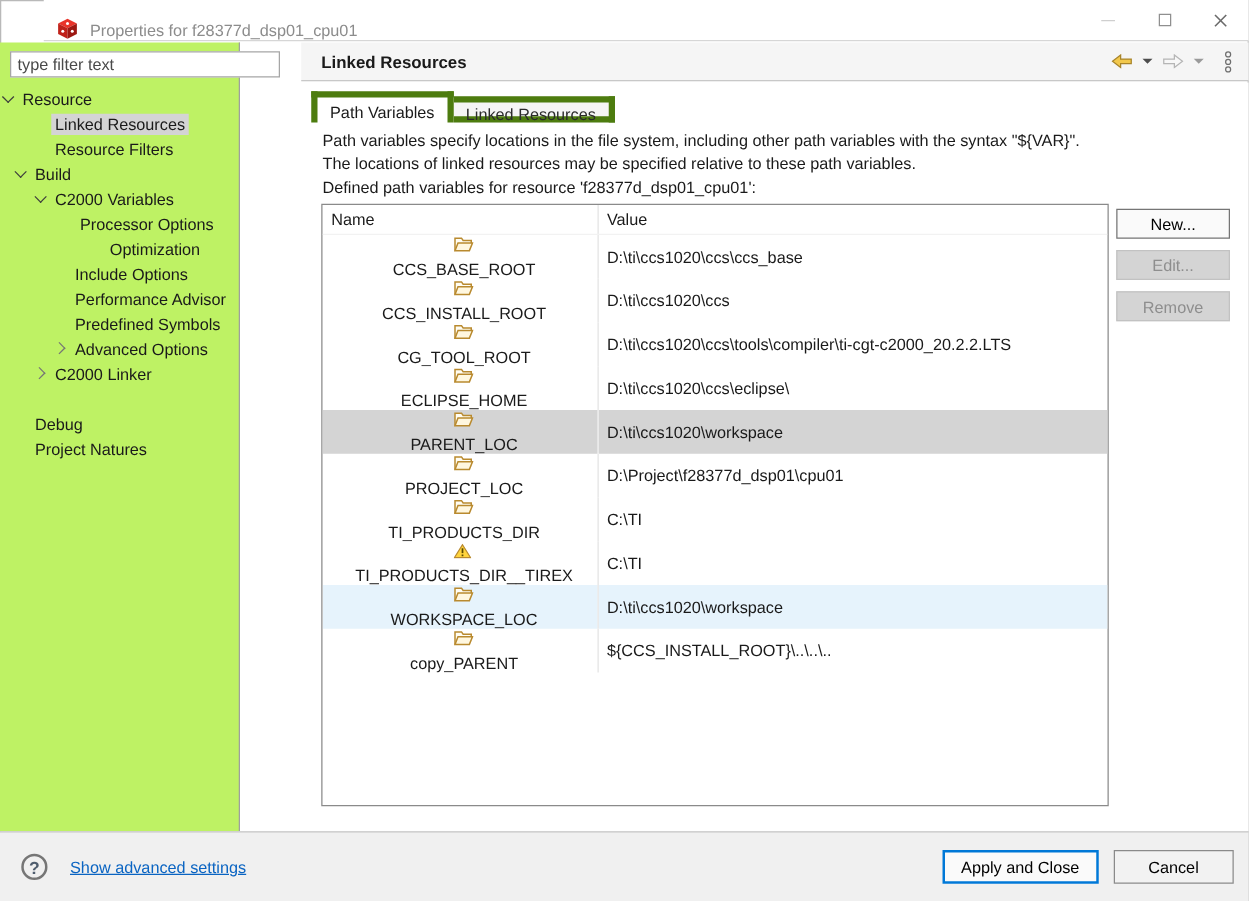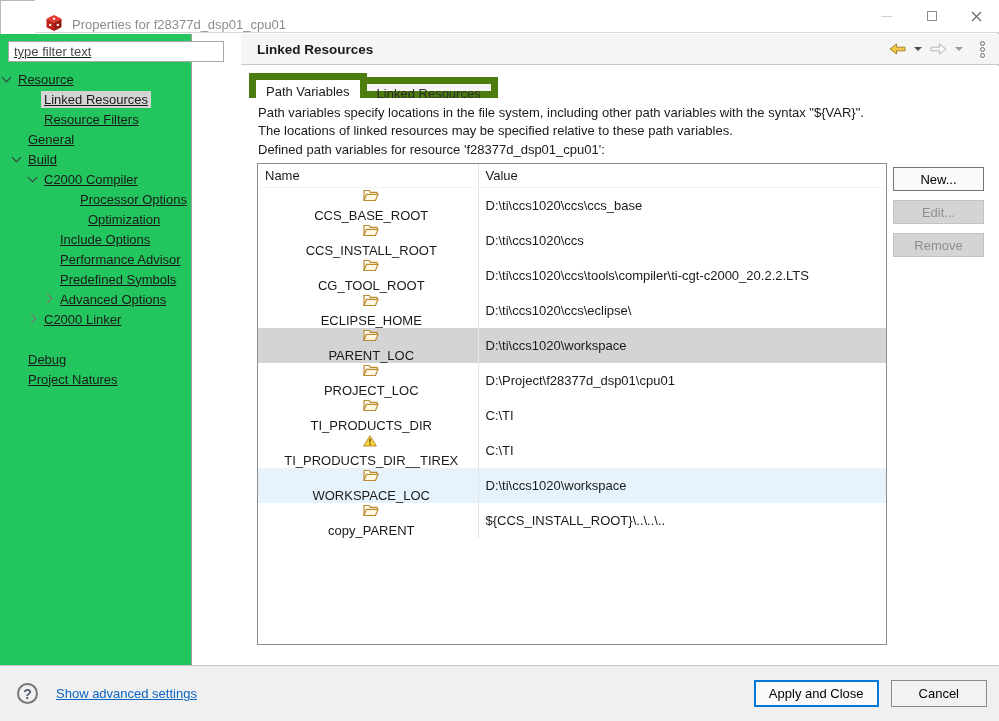--- a/index.html
+++ b/index.html
@@ -21,21 +21,21 @@
   }
   #titlebar .app-icon { margin-left: 10px; width: 18px; height: 18px; flex: 0 0 18px; }
   #titlebar .title { margin-left: 9px; color: #8c8c8c; font-size: 13px; }
   #win-controls { margin-left: auto; display: flex; height: 100%; }
   .wc { width: 45px; height: 100%; display: flex; align-items: center; justify-content: center; }
   .wc-min-bar { width: 11px; height: 1px; background: #cfcfcf; }
   .wc-max-box { width: 10px; height: 10px; border: 1px solid #8f8f8f; }
   
   #sidebar {
     position: absolute; top: 34px; left: 0; width: 192px; bottom: 56px;
-    background: #22c55e; border-right: 1px solid #9f9f9f; text-decoration: underline;
+    background: #bef264; border-right: 1px solid #9f9f9f;
   }
   #filter-input {
     display: block; width: 216px; height: 21px; margin: 7px 0 0 8px;
     border: 1px solid #a6a6a6; padding: 2px 5px;
     font: 13px "Liberation Sans", sans-serif; color: #3f3f3f; outline: none;
   }
   #filter-input::placeholder { color: #4a4a4a; opacity: 1; }
   #tree { margin-top: 7px; }
   .tree-row { height: 20px; display: flex; align-items: center; cursor: default; }
   .chev { width: 15px; flex: 0 0 15px; position: relative; height: 14px; }
@@ -60,21 +60,21 @@
   #main-header .section-title { font-weight: bold; margin-left: 16px; font-size: 13.5px; }
   #nav-icons { margin-left: auto; display: flex; align-items: center; margin-right: 10px; gap: 5px; }
   .caret { width: 0; height: 0; border-left: 4px solid transparent; border-right: 4px solid transparent; margin: 0 3px; }
   .caret.dark { border-top: 4px solid #4d4d4d; }
   .caret.gray { border-top: 4px solid #9a9a9a; margin-right: 8px; }
   #view-menu-icon { display: flex; flex-direction: column; gap: 1px; align-items: center; padding: 2px 4px; }
   #view-menu-icon i { width: 5px; height: 5px; border: 1px solid #6e6e6e; border-radius: 50%; }
   
   #main { position: absolute; left: 241px; top: 66px; right: 0; bottom: 56px; background: #fff; }
   #tabs { position: absolute; left: 8px; top: 7px; display: flex; align-items: flex-end; height: 25px; }
-  .tab { padding: 0 10px; border: 7px solid #4d7c0f; cursor: default; }
+  .tab { padding: 0 10px; border: 5px solid #4d7c0f; cursor: default; }
   .tab.active { background: #fff; border-bottom: none; height: 25px; line-height: 24px; z-index: 2; position: relative; }
   .tab.inactive { background: #f5f5f5; border-left: none; height: 21px; line-height: 20px; color: #2b2b2b; }
   #desc { position: absolute; left: 17px; top: 38px; line-height: 18px; }
   #desc-defined { position: absolute; left: 17px; top: 76px; }
   
   #var-table-wrap {
     position: absolute; left: 16px; top: 97px; width: 630px; height: 482px;
     border: 1px solid #8a8a8a; background: #fff; overflow: hidden;
   }
   table { border-collapse: collapse; width: 100%; table-layout: fixed; }
@@ -152,32 +152,28 @@
       </div>
       <div class="tree-row" style="padding-left: 26px;">
         <span class="chev "></span>
         <span class="tree-label selected">Linked Resources</span>
       </div>
       <div class="tree-row" style="padding-left: 26px;">
         <span class="chev "></span>
         <span class="tree-label">Resource Filters</span>
       </div>
       <div class="tree-row" style="padding-left: 10px;">
-        <span class="chev "></span>
-        <span class="tree-label">General</span>
-      </div>
-      <div class="tree-row" style="padding-left: 10px;">
         <span class="chev chev-down"></span>
         <span class="tree-label">Build</span>
       </div>
       <div class="tree-row" style="padding-left: 26px;">
         <span class="chev chev-down"></span>
-        <span class="tree-label">C2000 Compiler</span>
-      </div>
-      <div class="tree-row" style="padding-left: 62px;">
+        <span class="tree-label">C2000 Variables</span>
+      </div>
+      <div class="tree-row" style="padding-left: 46px;">
         <span class="chev "></span>
         <span class="tree-label">Processor Options</span>
       </div>
       <div class="tree-row" style="padding-left: 42px; justify-content: center;">
         <span class="chev "></span>
         <span class="tree-label">Optimization</span>
       </div>
       <div class="tree-row" style="padding-left: 42px;">
         <span class="chev "></span>
         <span class="tree-label">Include Options</span>

